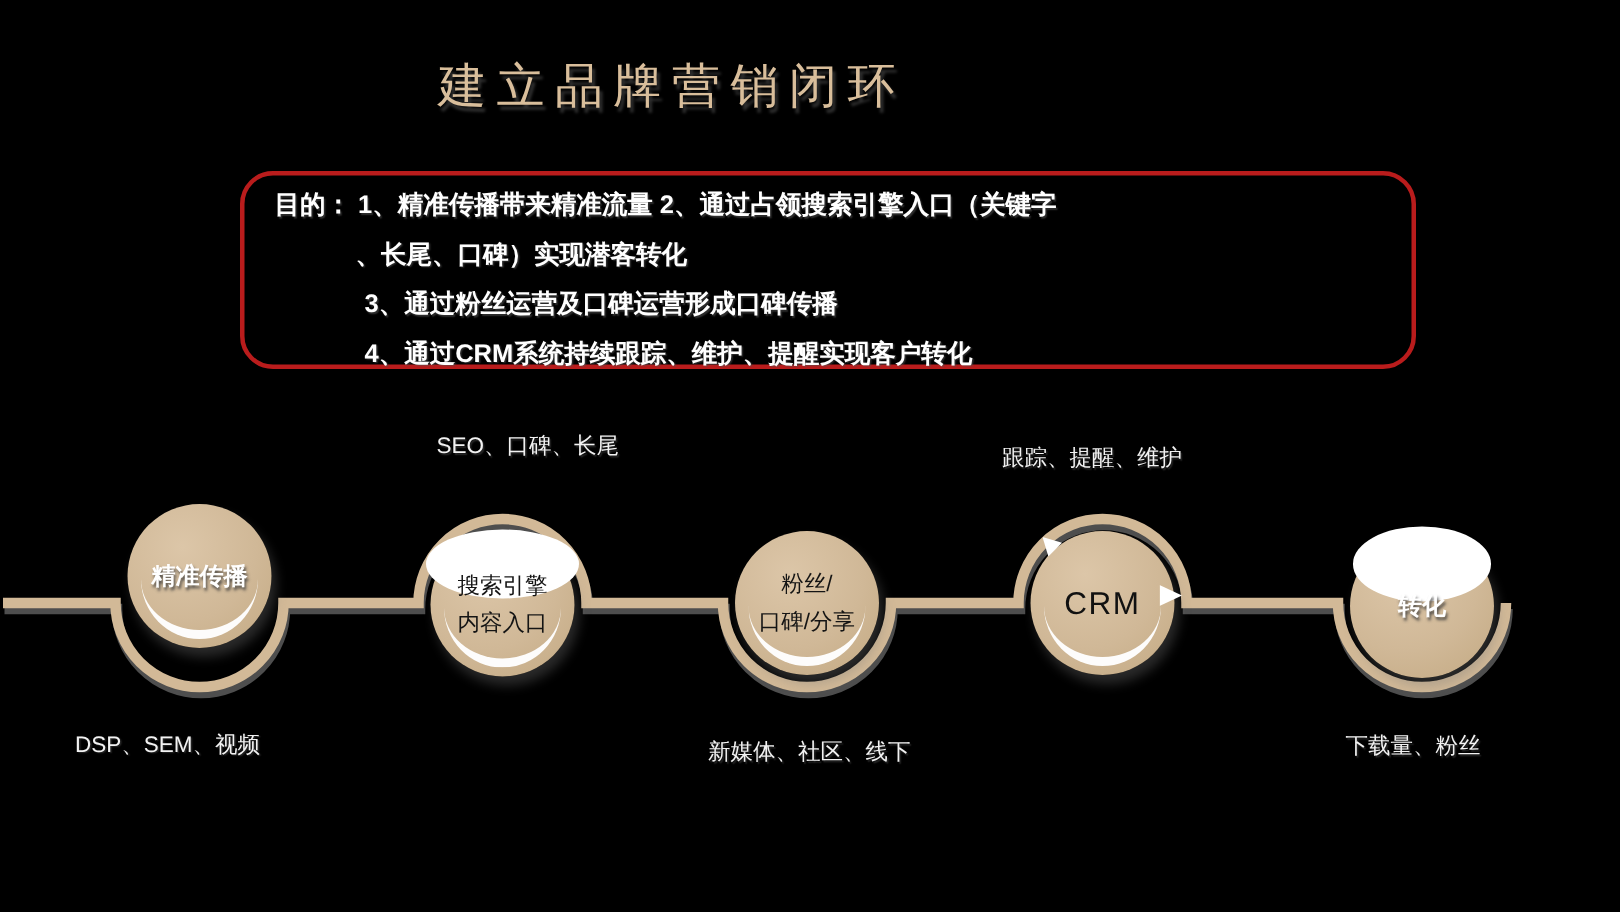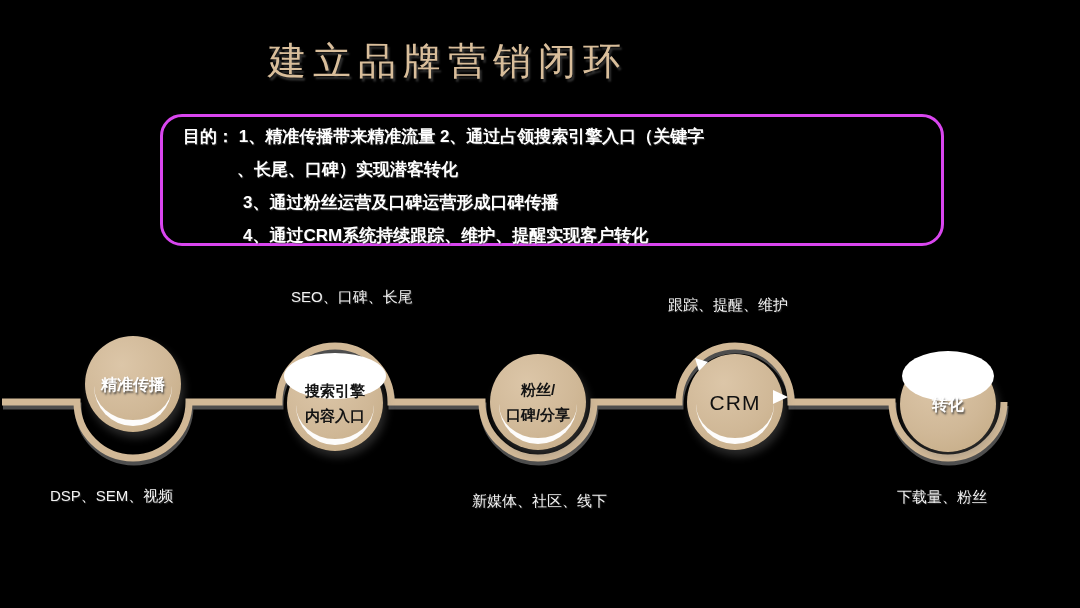--- a/index.html
+++ b/index.html
@@ -3,28 +3,28 @@
 <meta charset="utf-8">
 <style>
   html,body{margin:0;padding:0;background:#000;}
   body{width:1080px;height:608px;position:relative;overflow:hidden;
        font-family:"Liberation Sans",sans-serif;}
 
   
   .slide-title{
     position:absolute;top:36px;left:0;width:896px;text-align:center;
     font-family:"Liberation Serif",serif;
-    font-size:38px;letter-spacing:7px;color:#d9be9b;
+    font-size:32px;letter-spacing:7px;color:#d9be9b;
     text-shadow:2px 3px 2px rgba(90,90,90,.55);
   }
 
   
   .purpose-box{
     position:absolute;left:160px;top:114px;width:784px;height:132px;
-    border:3px solid #d946ef;border-radius:22px;box-sizing:border-box;
+    border:3px solid #b91c1c;border-radius:22px;box-sizing:border-box;
   }
   .pline{
     position:absolute;color:#fff;font-size:17px;font-weight:600;
     white-space:nowrap;text-shadow:1px 1px 1px rgba(80,80,80,.6);
   }
   .pline1{left:20px;top:8px;}
   .pline2{left:74px;top:41px;}
   .pline3{left:80px;top:74px;}
   .pline4{left:80px;top:107px;}
 
@@ -45,21 +45,21 @@
     position:absolute;left:9%;top:10%;width:82%;height:78%;border-radius:50%;
     border-bottom:6px solid rgba(255,255,255,.96);z-index:2;
   }
   .node-text{
     position:absolute;inset:0;display:flex;flex-direction:column;
     align-items:center;justify-content:center;z-index:3;line-height:25px;
     font-size:15px;white-space:nowrap;
   }
   .node-text.light{color:#fff;font-weight:bold;font-size:16px;
     text-shadow:1px 2px 2px rgba(60,60,60,.85);}
-  .node-text.dark{color:#141414;font-weight:bold;}
+  .node-text.dark{color:#141414;}
   .node-text.crm{color:#111;font-size:21px;letter-spacing:1px;text-align:center;}
 
   .arrow{position:absolute;background:#fff;z-index:4;}
   .arrow-a{top:4px;left:8px;width:13px;height:13px;
     clip-path:polygon(0 0,100% 30%,30% 100%);}
   .arrow-b{top:36px;right:-5px;width:15px;height:14px;
     clip-path:polygon(0 0,100% 50%,0 100%);}
 
   .flow-label{
     position:absolute;color:#f2f2f2;font-size:15px;white-space:nowrap;z-index:2;

